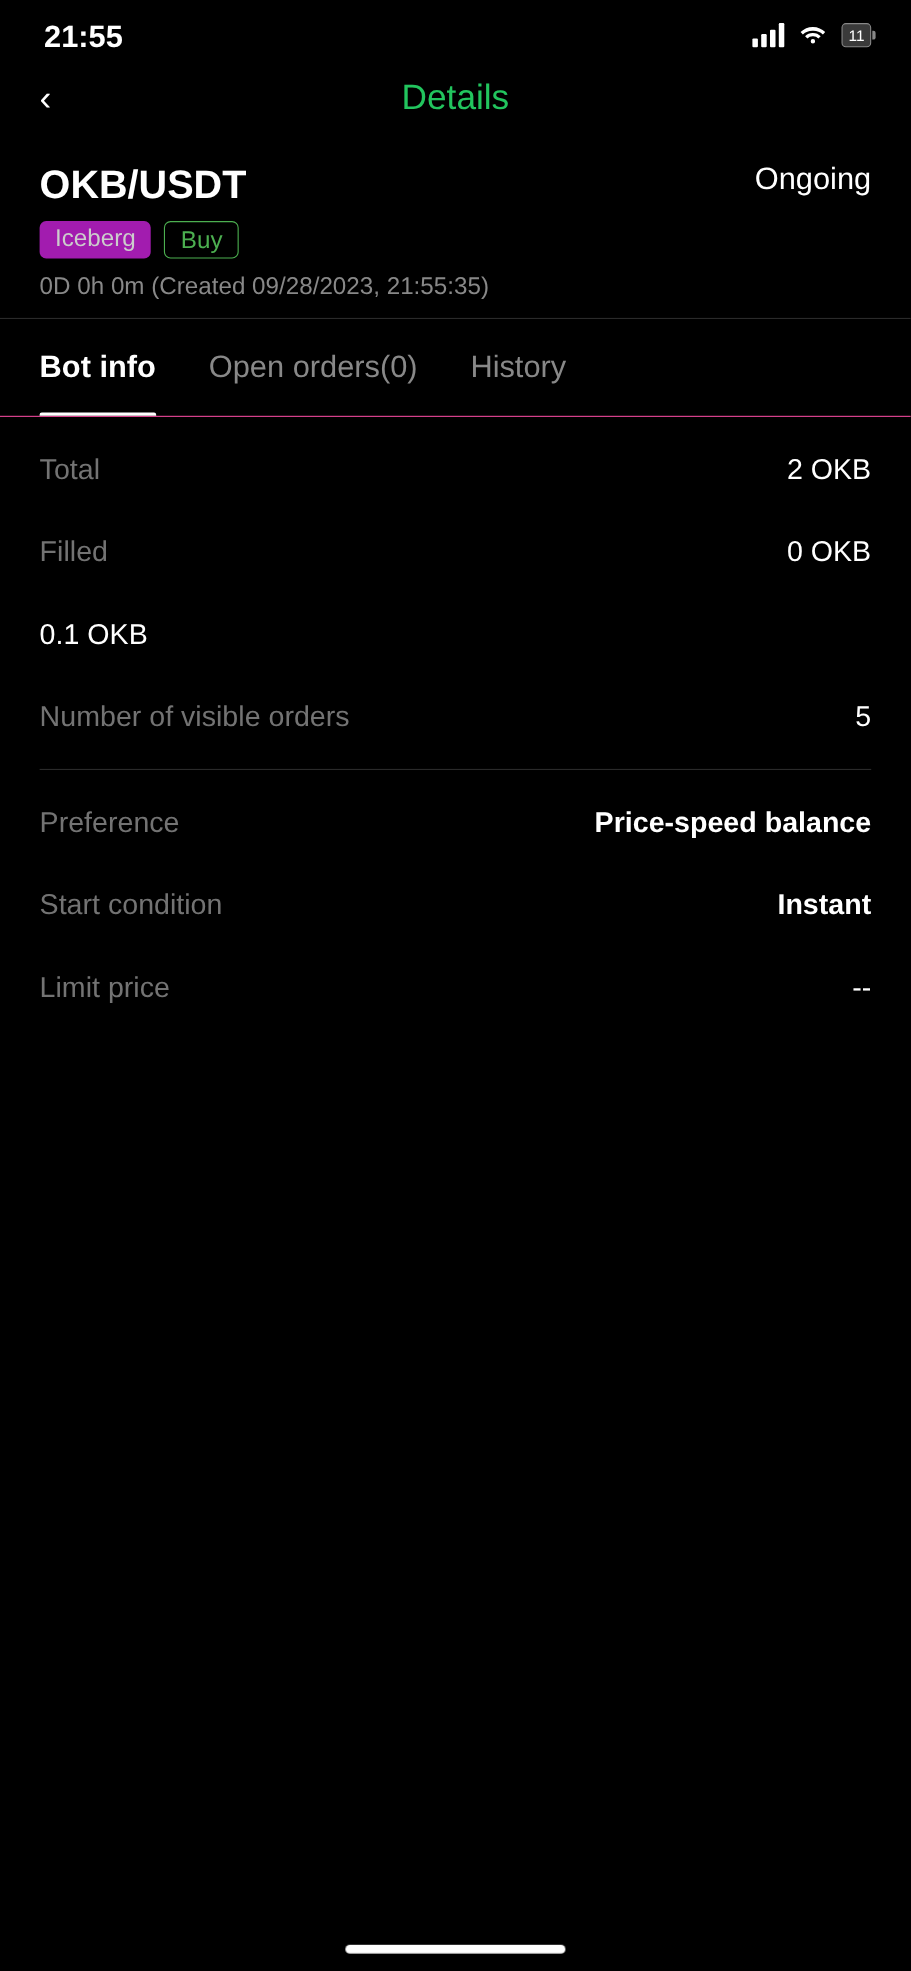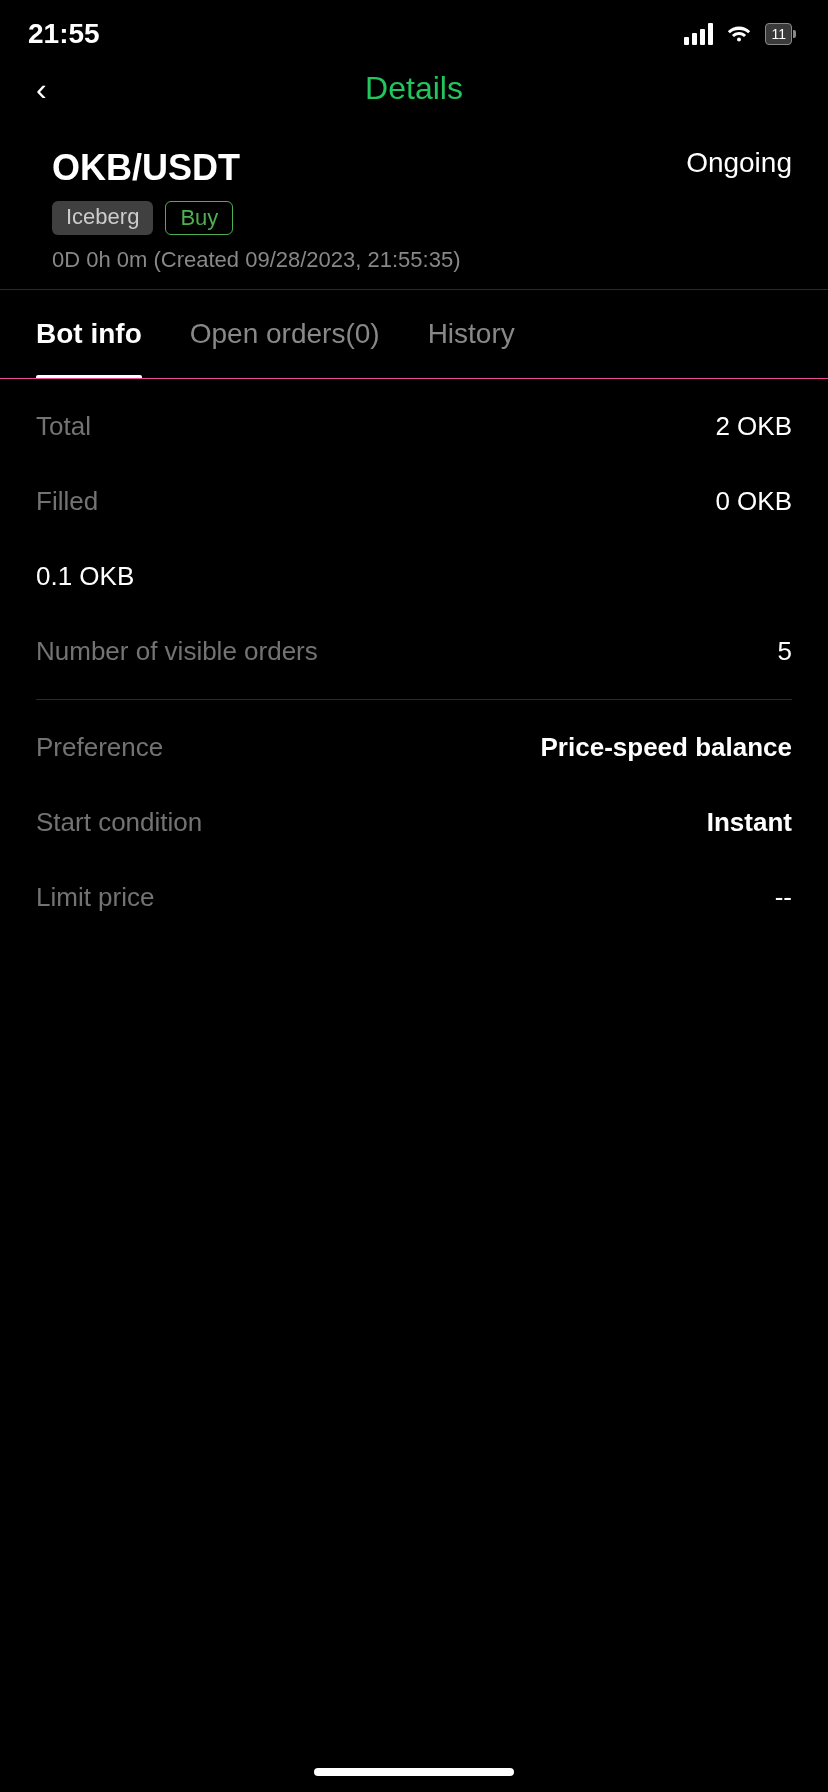--- a/index.html
+++ b/index.html
@@ -11,22 +11,22 @@
       width: 828px;
       min-height: 1792px;
       position: relative;
       overflow-x: hidden;
     }
 
     
     .status-bar {
       display: flex;
       justify-content: space-between;
-      align-items: center;
-      padding: 18px 36px 10px 28px;
+      align-items: flex-start;
+      padding: 18px 36px 10px 40px;
       height: 60px;
     }
     .status-time {
       font-size: 28px;
       font-weight: 600;
       color: #fff;
     }
     .status-icons {
       display: flex;
       align-items: center;
@@ -92,21 +92,20 @@
     }
     .header-title {
       font-size: 32px;
       font-weight: 500;
       color: #22c55e;
     }
 
     
     .pair-section {
       padding: 20px 36px 16px 36px;
-      margin-left: 16px;
     }
     .pair-row {
       display: flex;
       justify-content: space-between;
       align-items: flex-start;
       margin-bottom: 12px;
     }
     .pair-name {
       font-size: 36px;
       font-weight: 600;
@@ -122,21 +121,21 @@
       gap: 12px;
       margin-bottom: 12px;
     }
     .tag {
       padding: 3px 14px;
       border-radius: 6px;
       font-size: 22px;
       font-weight: 500;
     }
     .tag-iceberg {
-      background: #404040;
+      background: #a21caf;
       color: #ccc;
     }
     .tag-buy {
       background: transparent;
       color: #4caf50;
       border: 1.5px solid #4caf50;
     }
     .timestamp {
       font-size: 22px;
       color: #888;

